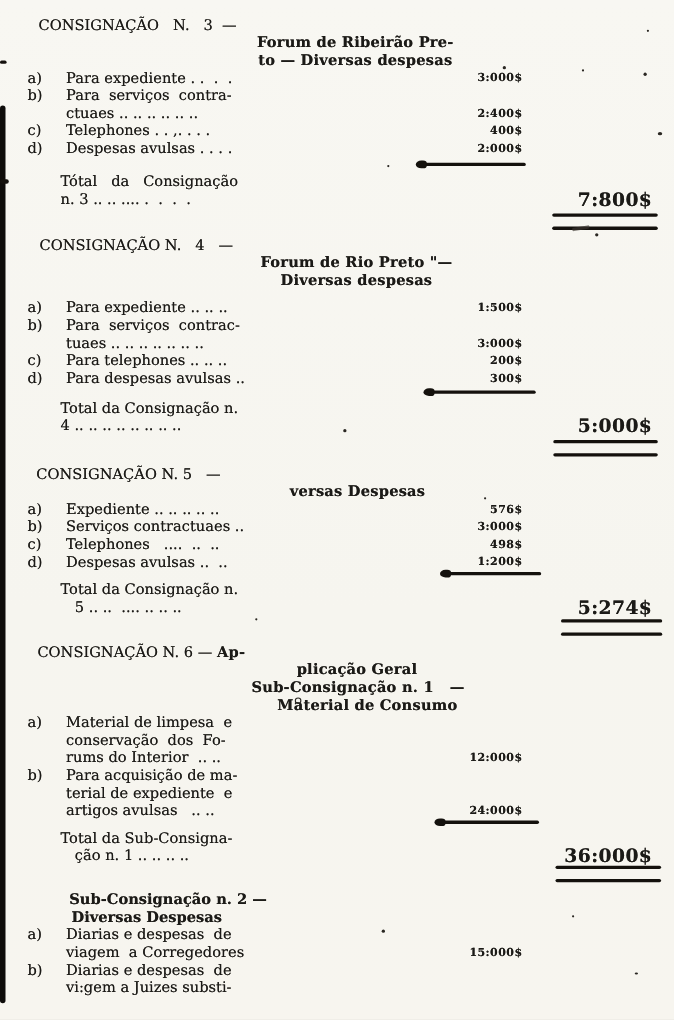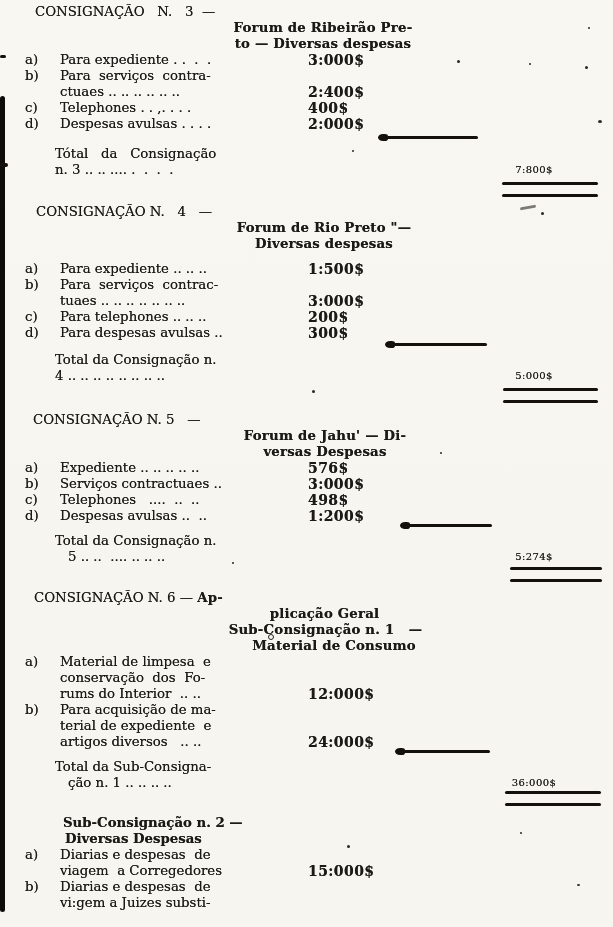--- a/index.html
+++ b/index.html
@@ -4,27 +4,27 @@
 <style>
   html,body{margin:0;padding:0;background:#e8e6e0;}
   .page{
     position:relative;width:613px;height:927px;margin:0 auto;
     background:linear-gradient(180deg,#f8f7f2 0%,#f6f5ef 60%,#f7f5ef 100%);
     overflow:hidden;color:#1b1a17;
     font-family:"DejaVu Serif","Liberation Serif",serif;
     font-size:13.3px;line-height:16px;
     text-shadow:0 0 .5px rgba(25,22,18,.75);
   }
-  .content{position:absolute;inset:0;padding:4px 20px 0 20px;}
+  .content{position:absolute;inset:0;padding:16px 20px 0 20px;}
   .row{display:grid;grid-template-columns:40px 248px 167px 118px;}
   .letter{padding-left:5px;}
   .t{white-space:pre;}
   .tl{margin-left:-5px;}
-  .amt{text-align:left;font-weight:bold;font-size:14px;letter-spacing:.4px;}
-  .tot{text-align:center;font-weight:normal;font-size:10px;letter-spacing:.4px;}
+  .amt{text-align:right;font-weight:bold;font-size:10px;letter-spacing:.4px;}
+  .tot{text-align:right;font-weight:bold;font-size:17px;letter-spacing:.4px;}
   .h{white-space:pre;}
   .hb{font-weight:bold;letter-spacing:.2px;text-align:center;}
   .s3h0{margin-left:15px;} .s3hc{margin-left:33px;}
   .s4h0{margin-left:16px;} .s4hc{margin-left:35px;}
   .s5h0{margin-left:13px;} .s5hc{margin-left:37px;}
   .s6h0{margin-left:14px;} .s6h1{margin-left:36px;} .s6h2{margin-left:38px;} .s6h3{margin-left:55px;}
   .s7h0{margin-left:43px;font-weight:bold;} .s7h1{margin-left:45px;font-weight:bold;}
   .rule{height:3px;background:#14110d;border-radius:2px;position:relative;}
   .rule.blob::before{content:"";position:absolute;left:-5px;top:-2px;width:10px;height:7px;background:#14110d;border-radius:60% 40% 40% 60%;}
   .drule{height:3px;background:#14110d;border-radius:2px;position:relative;}
@@ -156,21 +156,20 @@
         <div class="t tl">4 .. .. .. .. .. .. .. ..</div>
         <div class="amt"></div>
         <div class="tot">5:000$</div>
       </div>
       <div class="drule d-s4 mt4"></div>
       <div class="drule d-s4 mt9"></div>
     </section>
 
     <section class="mt9">
       <div class="h s5h0">CONSIGNAÇÃO N. 5   —</div>
-      <div class="h hb s5hc">Forum de Jahu' — Di-</div>
       <div class="h hb s5hc">versas Despesas</div>
 
       <div class="row">
         <div class="letter">a)</div>
         <div class="t">Expediente .. .. .. .. ..</div>
         <div class="amt">576$</div>
         <div class="tot"></div>
       </div>
       <div class="row">
         <div class="letter">b)</div>
@@ -240,21 +239,21 @@
           <div class="tot"></div>
       </div>
       <div class="row">
         <div class="letter"></div>
         <div class="t">terial de expediente  e</div>
         <div class="amt"></div>
           <div class="tot"></div>
       </div>
       <div class="row">
         <div class="letter"></div>
-        <div class="t">artigos diversos   .. ..</div>
+        <div class="t">artigos avulsas   .. ..</div>
         <div class="amt">24:000$</div>
         <div class="tot"></div>
       </div>
 
       <div class="rule blob r-s6"></div>
 
       <div class="row mt6">
         <div class="letter"></div>
         <div class="t tl">Total da Sub-Consigna-</div>
         <div class="amt"></div>

